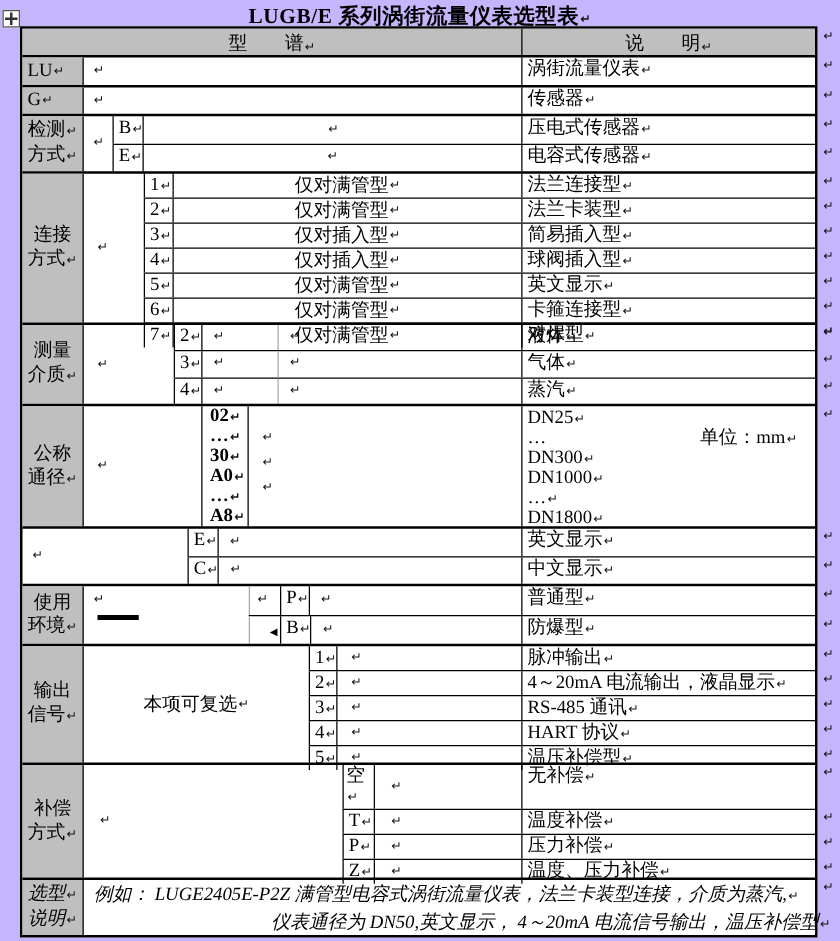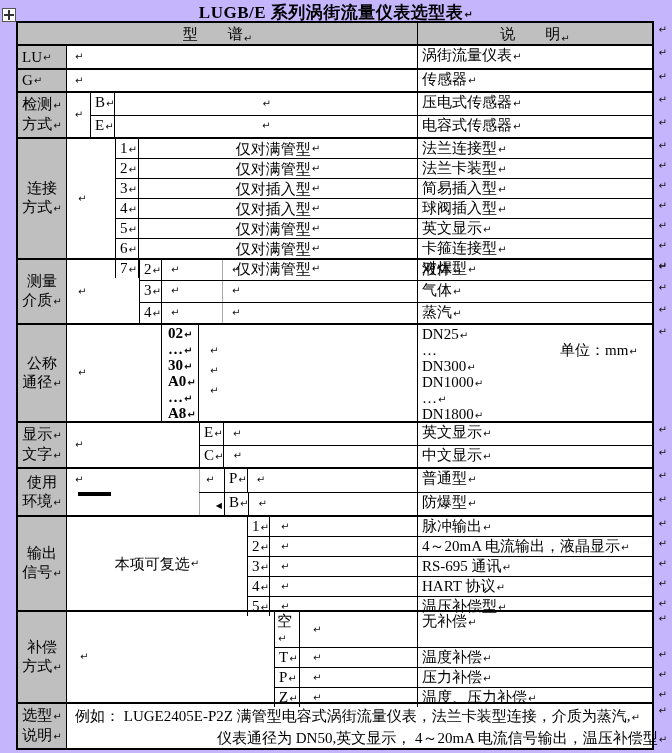--- a/index.html
+++ b/index.html
@@ -272,24 +272,20 @@
         </div>
         <div class="line16"><span>DN300</span><span class="p">↵</span></div>
         <div class="line16"><span>DN1000</span><span class="p">↵</span></div>
         <div class="line16"><span>…</span><span class="p">↵</span></div>
         <div class="line16"><span>DN1800</span><span class="p">↵</span></div>
       </div>
       <span class="rem">↵</span>
     </div>
 
     <div class="sec" style="height:44px;">
-      <div class="lbl">
-        <div><span>显示</span><span class="p">↵</span></div>
-        <div><span>文字</span><span class="p">↵</span></div>
-      </div>
       <div class="cell ml" style="flex:0 0 132px;padding-left:7px;">
         <span class="p">↵</span>
       </div>
       <div class="rows">
         <div class="rrow">
           <div class="cell code" style="flex:0 0 25px;"><span>E</span><span class="p">↵</span></div>
           <div class="cell ml" style="flex:1;padding-left:8px;">
               <span class="p">↵</span>
             </div>
           <div class="desc"><span>英文显示</span><span class="p">↵</span></div>
@@ -365,21 +361,21 @@
               <span class="p">↵</span>
             </div>
           <div class="desc"><span>4～20mA 电流输出，液晶显示</span><span class="p">↵</span></div>
           <span class="rem">↵</span>
         </div>
         <div class="rrow">
           <div class="cell code" style="flex:0 0 23px;"><span>3</span><span class="p">↵</span></div>
           <div class="cell ml" style="flex:1;padding-left:10px;">
               <span class="p">↵</span>
             </div>
-          <div class="desc"><span>RS-695 通讯</span><span class="p">↵</span></div>
+          <div class="desc"><span>RS-485 通讯</span><span class="p">↵</span></div>
           <span class="rem">↵</span>
         </div>
         <div class="rrow">
           <div class="cell code" style="flex:0 0 23px;"><span>4</span><span class="p">↵</span></div>
           <div class="cell ml" style="flex:1;padding-left:10px;">
               <span class="p">↵</span>
             </div>
           <div class="desc"><span>HART 协议</span><span class="p">↵</span></div>
           <span class="rem">↵</span>
         </div>
@@ -431,21 +427,21 @@
           <div class="cell code" style="flex:0 0 26px;"><span>Z</span><span class="p">↵</span></div>
           <div class="cell ml" style="flex:1;padding-left:12px;">
               <span class="p">↵</span>
             </div>
           <div class="desc"><span>温度、压力补偿</span><span class="p">↵</span></div>
           <span class="rem">↵</span>
         </div>
       </div>
     </div>
 
-    <div class="sec" style="height:44px;">
+    <div class="sec" style="height:44px;font-style:italic;">
       <div class="lbl">
         <div><span>选型</span><span class="p">↵</span></div>
         <div><span>说明</span><span class="p">↵</span></div>
       </div>
       <div class="cell" style="flex:1;font-size:15px;line-height:20px;padding-top:2px;">
         <div style="padding-left:8px;white-space:nowrap;">
           <span>例如：  LUGE2405E-P2Z 满管型电容式涡街流量仪表，法兰卡装型连接，介质为蒸汽,</span><span class="p">↵</span>
         </div>
         <div style="padding-left:150px;white-space:nowrap;">
           <span>仪表通径为 DN50,英文显示， 4～20mA 电流信号输出，温压补偿型</span><span class="p">↵</span>

